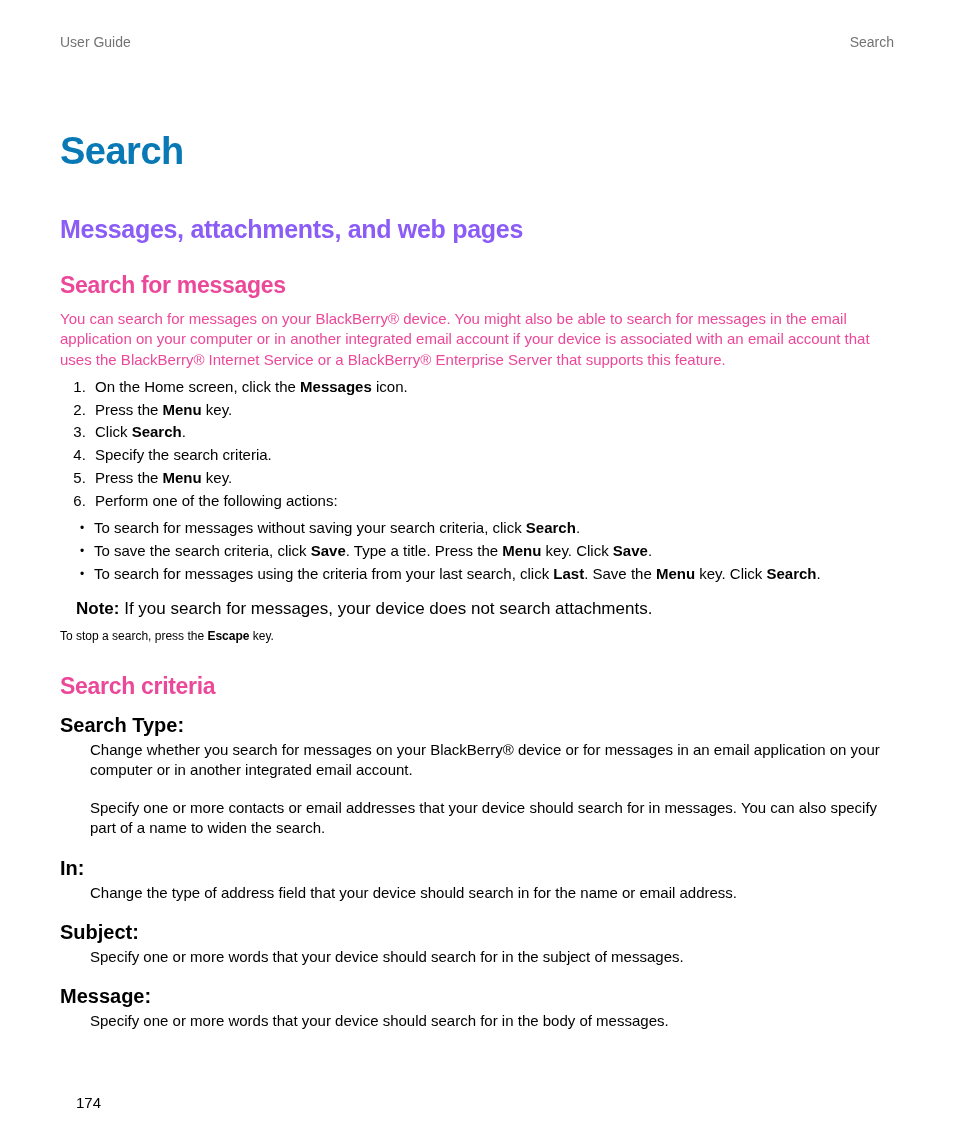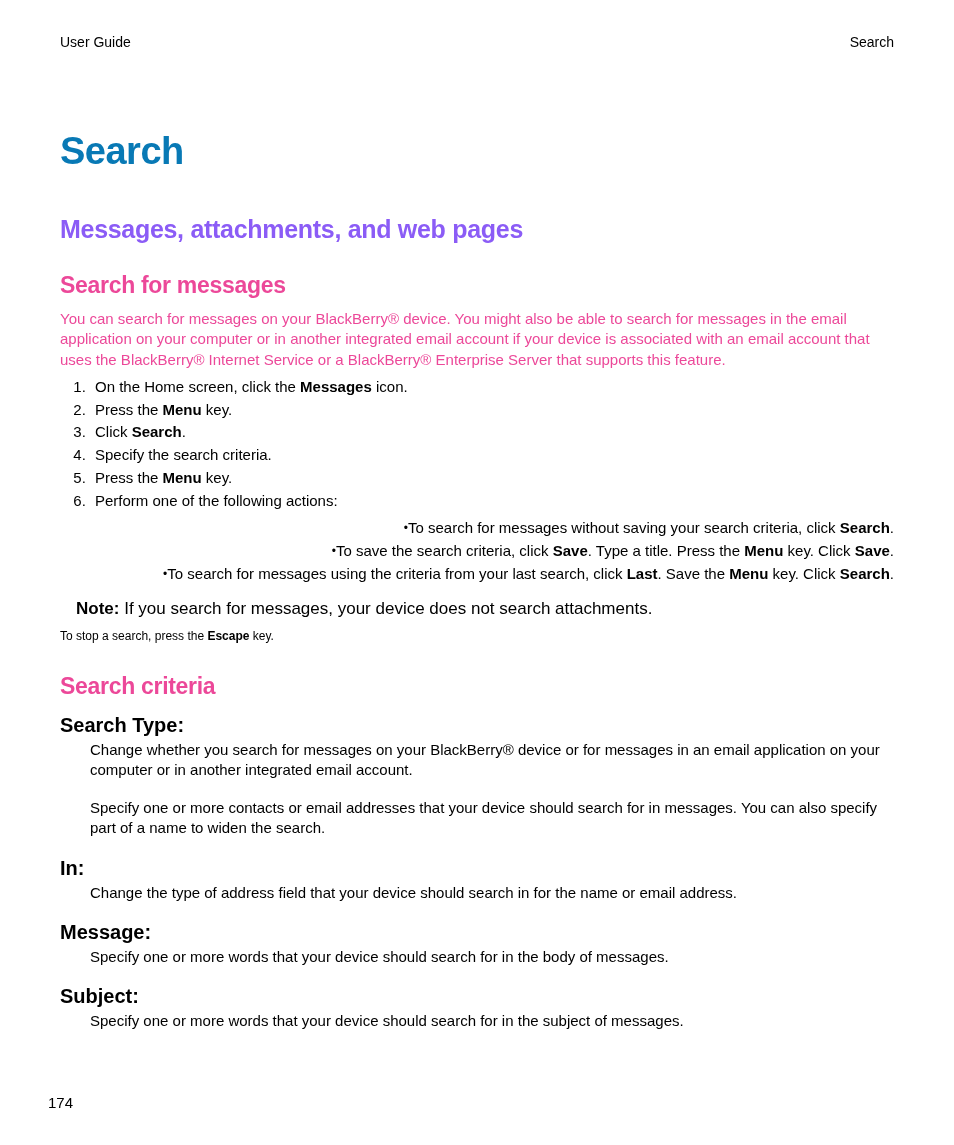--- a/index.html
+++ b/index.html
@@ -13,21 +13,21 @@
   .page {
     padding: 34px 60px 30px 60px;
     box-sizing: border-box;
     min-height: 1145px;
     position: relative;
   }
   .header-row {
     display: flex;
     justify-content: space-between;
     font-size: 14px;
-    color: #000000;
+    color: #737373;
     margin-bottom: 80px;
   }
   h1.title {
     font-size: 38px;
     font-weight: 700;
     color: #0879b5;
     margin: 0 0 42px 0;
     letter-spacing: -0.5px;
   }
   h2.section {
@@ -70,21 +70,20 @@
   ul.bullets li::before {
     content: "•";
     display: inline-block;
     width: 14px;
     margin-left: -14px;
     font-size: 12px;
     vertical-align: 1px;
   }
   ul.bullets li {
     margin-bottom: 1px;
-    text-align: right;
   }
   .note {
     font-size: 17px;
     margin: 14px 0 10px 16px;
   }
   .stop {
     font-size: 12px;
     margin: 10px 0 30px 0;
   }
   .criteria-list {
@@ -98,21 +97,21 @@
     font-weight: 700;
   }
   .criteria-desc {
     font-size: 15px;
     line-height: 1.35;
     margin: 3px 0 0 30px;
   }
   .page-number {
     position: absolute;
     bottom: 34px;
-    left: 48px;
+    left: 76px;
     font-size: 15px;
   }
 </style>
 </head>
 <body>
 
 <div class="page">
 
   <div class="header-row">
     <span>User Guide</span>
@@ -154,24 +153,24 @@
       <div class="criteria-desc">Change whether you search for messages on your BlackBerry® device or for messages in an email application on your computer or in another integrated email account.</div>
     </div>
     <div class="criteria-item">
       <div class="criteria-desc">Specify one or more contacts or email addresses that your device should search for in messages. You can also specify part of a name to widen the search.</div>
     </div>
     <div class="criteria-item">
       <div class="criteria-term">In:</div>
       <div class="criteria-desc">Change the type of address field that your device should search in for the name or email address.</div>
     </div>
     <div class="criteria-item">
+      <div class="criteria-term">Subject:</div>
+      <div class="criteria-desc">Specify one or more words that your device should search for in the subject of messages.</div>
+    </div>
+    <div class="criteria-item">
       <div class="criteria-term">Message:</div>
       <div class="criteria-desc">Specify one or more words that your device should search for in the body of messages.</div>
-    </div>
-    <div class="criteria-item">
-      <div class="criteria-term">Subject:</div>
-      <div class="criteria-desc">Specify one or more words that your device should search for in the subject of messages.</div>
     </div>
   </div>
 
   <div class="page-number">174</div>
 
 </div>
 
 </body></html>

